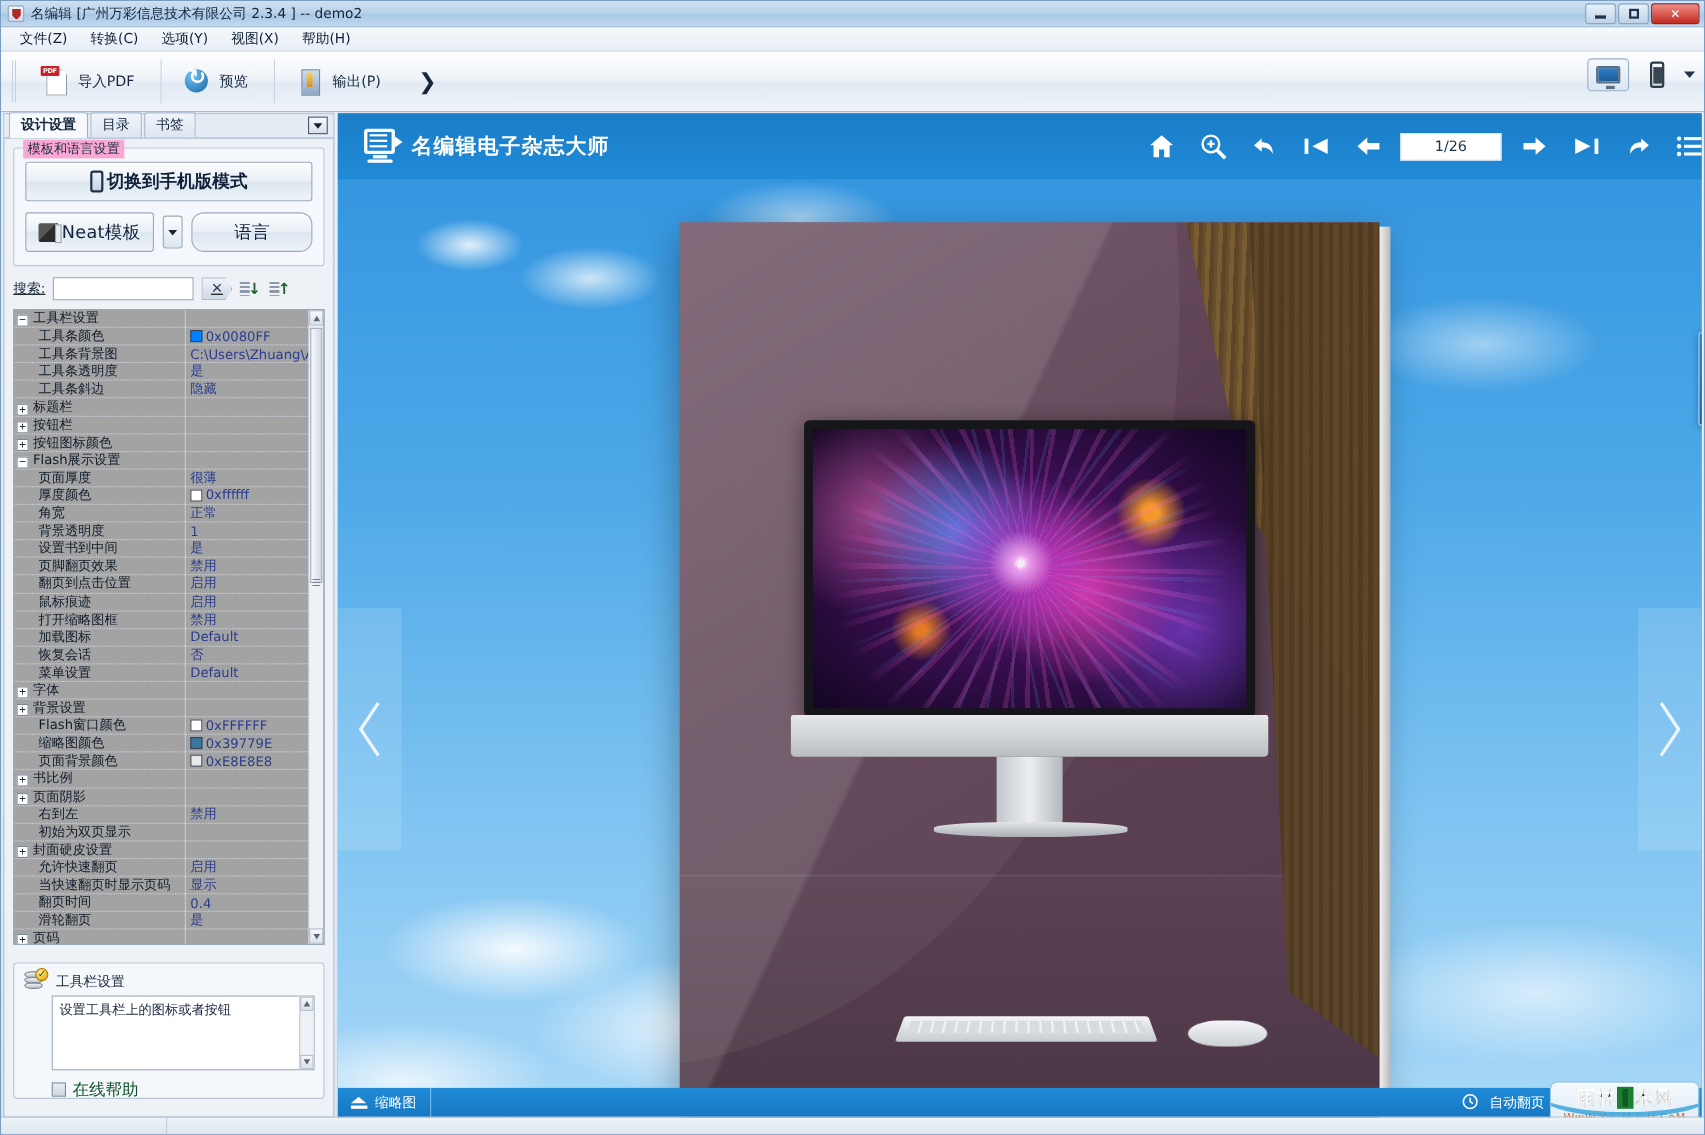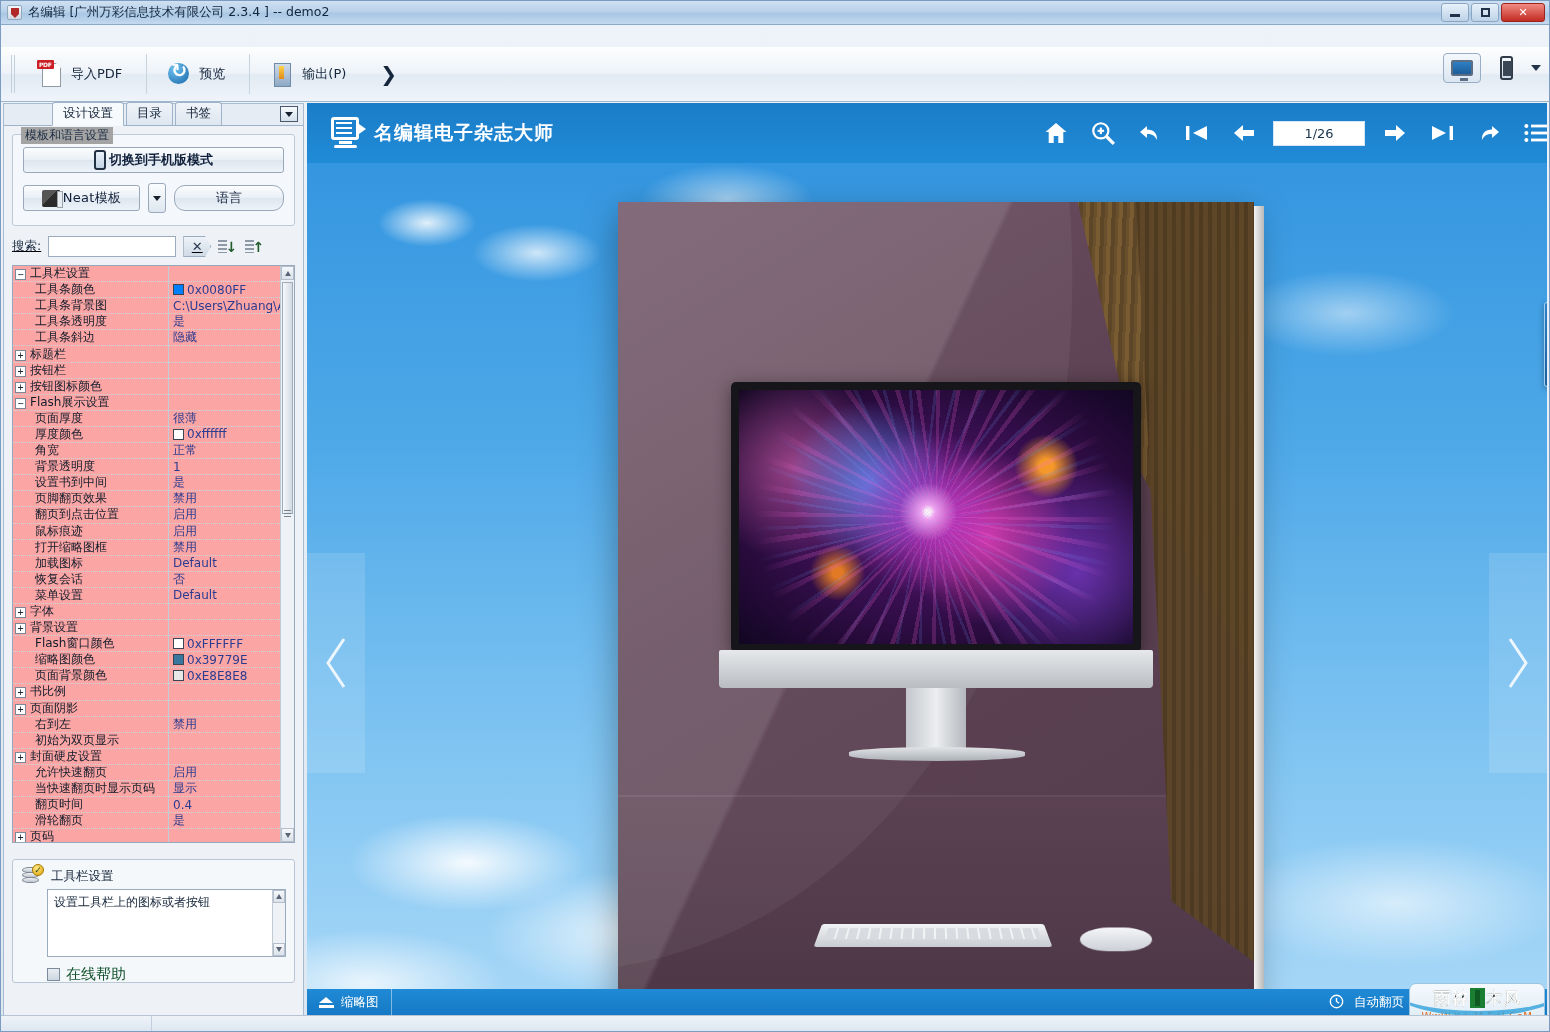--- a/index.html
+++ b/index.html
@@ -110,36 +110,36 @@
               border-top:6px solid #24354a; }
 
   
   .leftpanel { position:absolute; left:2px; top:102px; width:301px; height:913px;
                background:#eef2f7; border:1px solid #a8bbd0; }
   .tabstrip { height:22px; display:flex; align-items:flex-end; padding-left:4px;
               position:relative; border-bottom:1px solid #9eb3c9; background:#e6ecf4; }
   .tab { padding:2px 10px 3px; font-size:12.5px; color:#16263b;
          border:1px solid #9eb3c9; border-bottom:none; background:linear-gradient(#f0f4f9,#dde6f0);
          margin-right:2px; border-radius:3px 3px 0 0; }
-  .tab.active { background:#f7fafd; font-weight:normal; position:relative; top:1px;
-                border-bottom:1px solid #f7fafd;margin-left:44px; }
+  .tab.active { background:#f7fafd; font-weight:bold; position:relative; top:1px;
+                border-bottom:1px solid #f7fafd; }
   .tab-drop { position:absolute; right:5px; top:2px; width:18px; height:16px;
               border:1px solid #4a5a6c; background:linear-gradient(#f7fafd,#d5e0ec);
               display:flex; align-items:center; justify-content:center; }
   .tab-drop i { width:0;height:0;border-left:4px solid transparent;border-right:4px solid transparent;
                 border-top:5px solid #17212e; }
 
   .group-box { margin:8px 8px 0; border:1px solid #bcc9d8; border-radius:3px;
                padding:12px 10px 12px; position:relative; background:#f4f7fb; }
-  .group-title { position:absolute; left:8px; top:-8px; background:#a3a3a3;
+  .group-title { position:absolute; left:8px; top:-8px; background:#f9a8d4;
                  padding:0 4px; font-size:12px; color:#1b2c42; }
   .btn3d { border:1px solid #9aa9ba; border-radius:3px;
            background:linear-gradient(#fbfdfe 0%,#eaf0f6 48%,#dde6ef 52%,#eef3f9 100%);
            display:flex; align-items:center; justify-content:center; gap:3px;
-           font-size:13px; color:#10203a; height:26px; }
+           font-size:16px; color:#10203a; height:36px; }
   .btn-wide { width:100%; margin-bottom:10px; font-weight:bold; }
   .row-two { display:flex; gap:8px; align-items:center; }
   .btn-neat { flex:1 1 auto; font-weight:normal; letter-spacing:.3px; }
   .btn-arrow { width:18px; height:30px; border:1px solid #9aa9ba; border-radius:3px;
                background:linear-gradient(#fbfdfe,#dde6ef);
                display:flex; align-items:center; justify-content:center; }
   .btn-arrow i { width:0;height:0;border-left:4px solid transparent;border-right:4px solid transparent;
                  border-top:5px solid #17212e; }
   .btn-lang { width:110px;border-radius:11px; }
   .mini-phone { width:12px; height:20px; border:2px solid #223044; border-radius:3px;
@@ -157,21 +157,21 @@
                border:1px solid #9aabbd; display:flex; align-items:center; justify-content:center;
                clip-path:polygon(0 0,78% 0,100% 50%,78% 100%,0 100%); font-size:13px;
                font-weight:bold; color:#2d3d50; }
   .sort-ic { width:20px; height:20px; position:relative; }
   .sort-ic .bars { position:absolute; left:0; top:3px; width:9px; height:13px;
      background:repeating-linear-gradient(#8d99a7 0 2px,transparent 2px 4px); }
   .sort-ic .arw { position:absolute; right:1px; top:2px; font-size:14px; color:#1f5a2a; font-weight:bold; }
   .sort-ic .arw.up { color:#1f5a2a; }
 
   
-  .tree-wrap { margin:2px 8px 16px; height:578px; border:1px solid #95a8bc; background:#fca5a5;
+  .tree-wrap { margin:2px 8px 16px; height:578px; border:1px solid #95a8bc; background:#a3a3a3;
                position:relative; overflow:hidden; }
   .tree-scroll { position:absolute; left:0; top:0; right:14px; bottom:0; overflow:hidden; }
   .tree-row { display:flex; height:16.1px; align-items:center; font-size:12px;
               border-bottom:1px dotted #cfd6de; }
   .tcell-name { width:156px; flex:none; color:#111c2a; padding-left:2px;
                 white-space:nowrap; overflow:hidden; border-right:1px solid #c3ccd6; }
   .tcell-val { flex:1; padding-left:4px; color:#2a3c8f; white-space:nowrap;
                overflow:hidden; display:flex; align-items:center; gap:3px; }
   .tree-row.group > .tcell-name { padding-left:2px; }
   .tree-row.child > .tcell-name { padding-left:22px; }
@@ -373,20 +373,27 @@
       <div class="winbtn">
           <span class="mk-min"></span>
         </div>
       <div class="winbtn">
           <span class="mk-max"></span>
         </div>
       <div class="winbtn close">✕</div>
     </div>
   </div>
 
+  <div class="menubar">
+    <div class="menu-item">文件(Z)</div>
+    <div class="menu-item">转换(C)</div>
+    <div class="menu-item">选项(Y)</div>
+    <div class="menu-item">视图(X)</div>
+    <div class="menu-item">帮助(H)</div>
+  </div>
 
   <div class="ribbon">
     <div class="ribbon-inner">
       <div class="grip"></div>
 
       <div class="rb-btn">
         <span class="ic ic-pdf"></span>
         <span class="rb-label">导入PDF</span>
       </div>
       <div class="rb-sep"></div>

